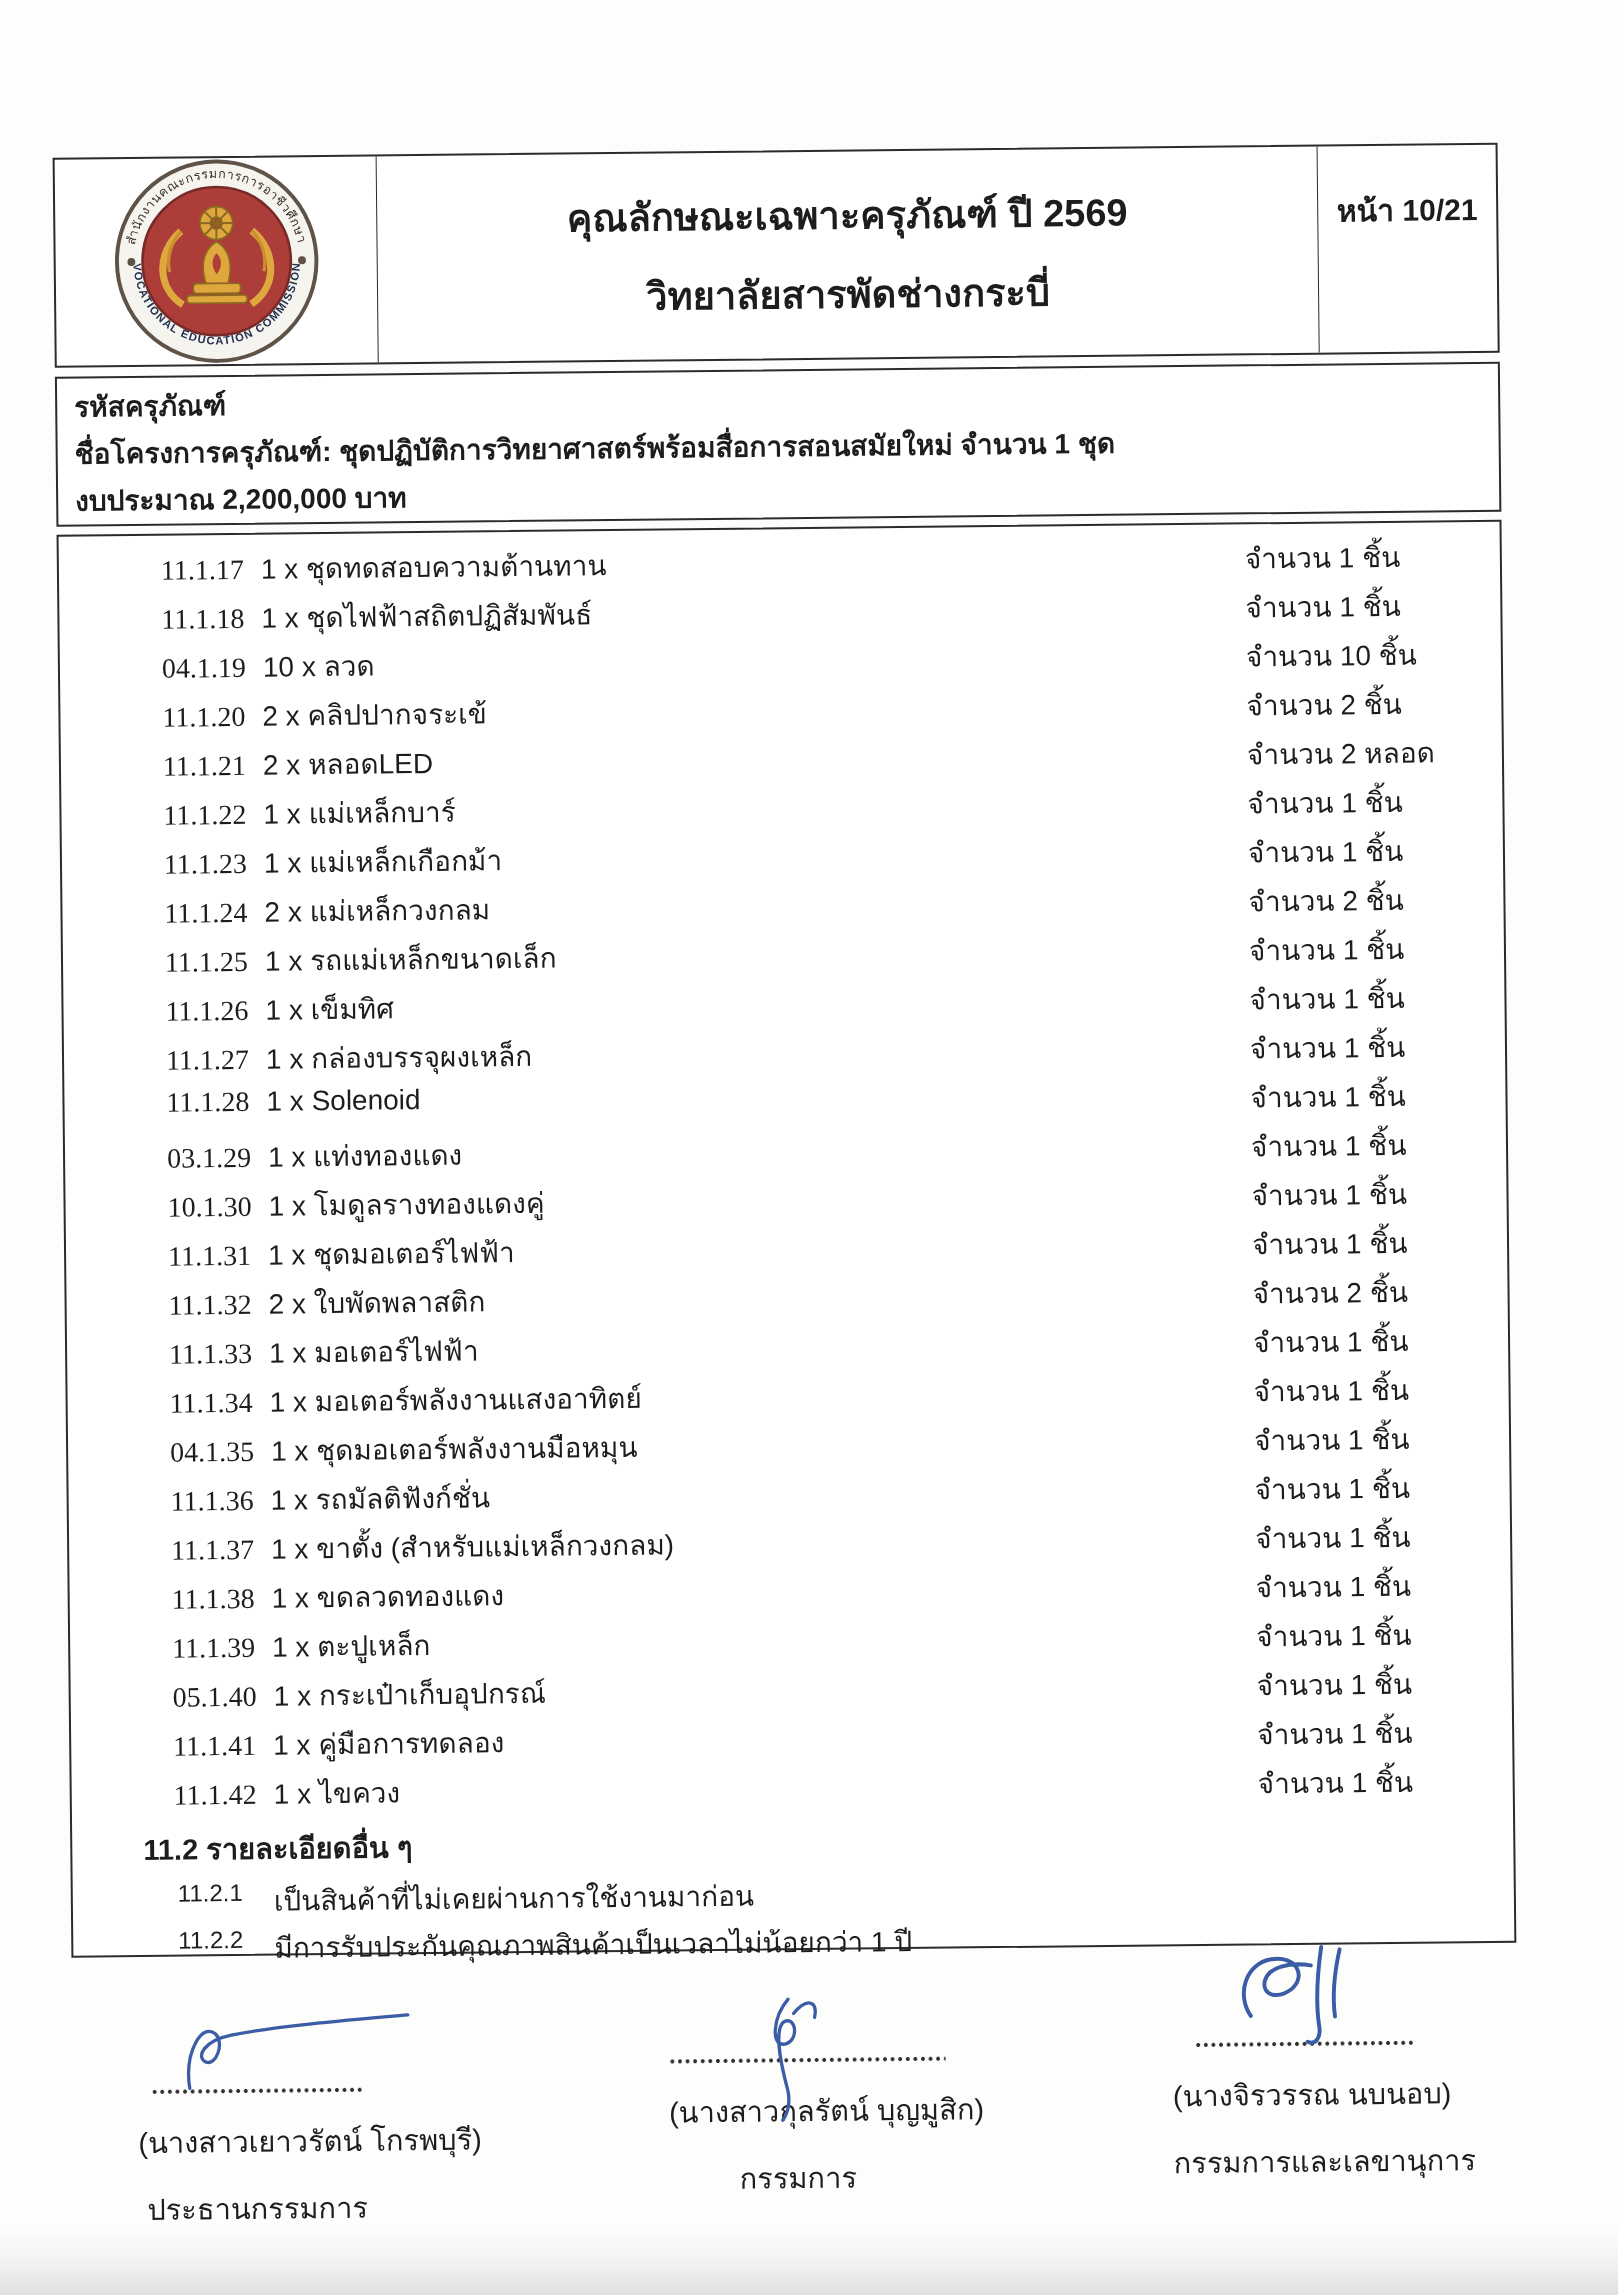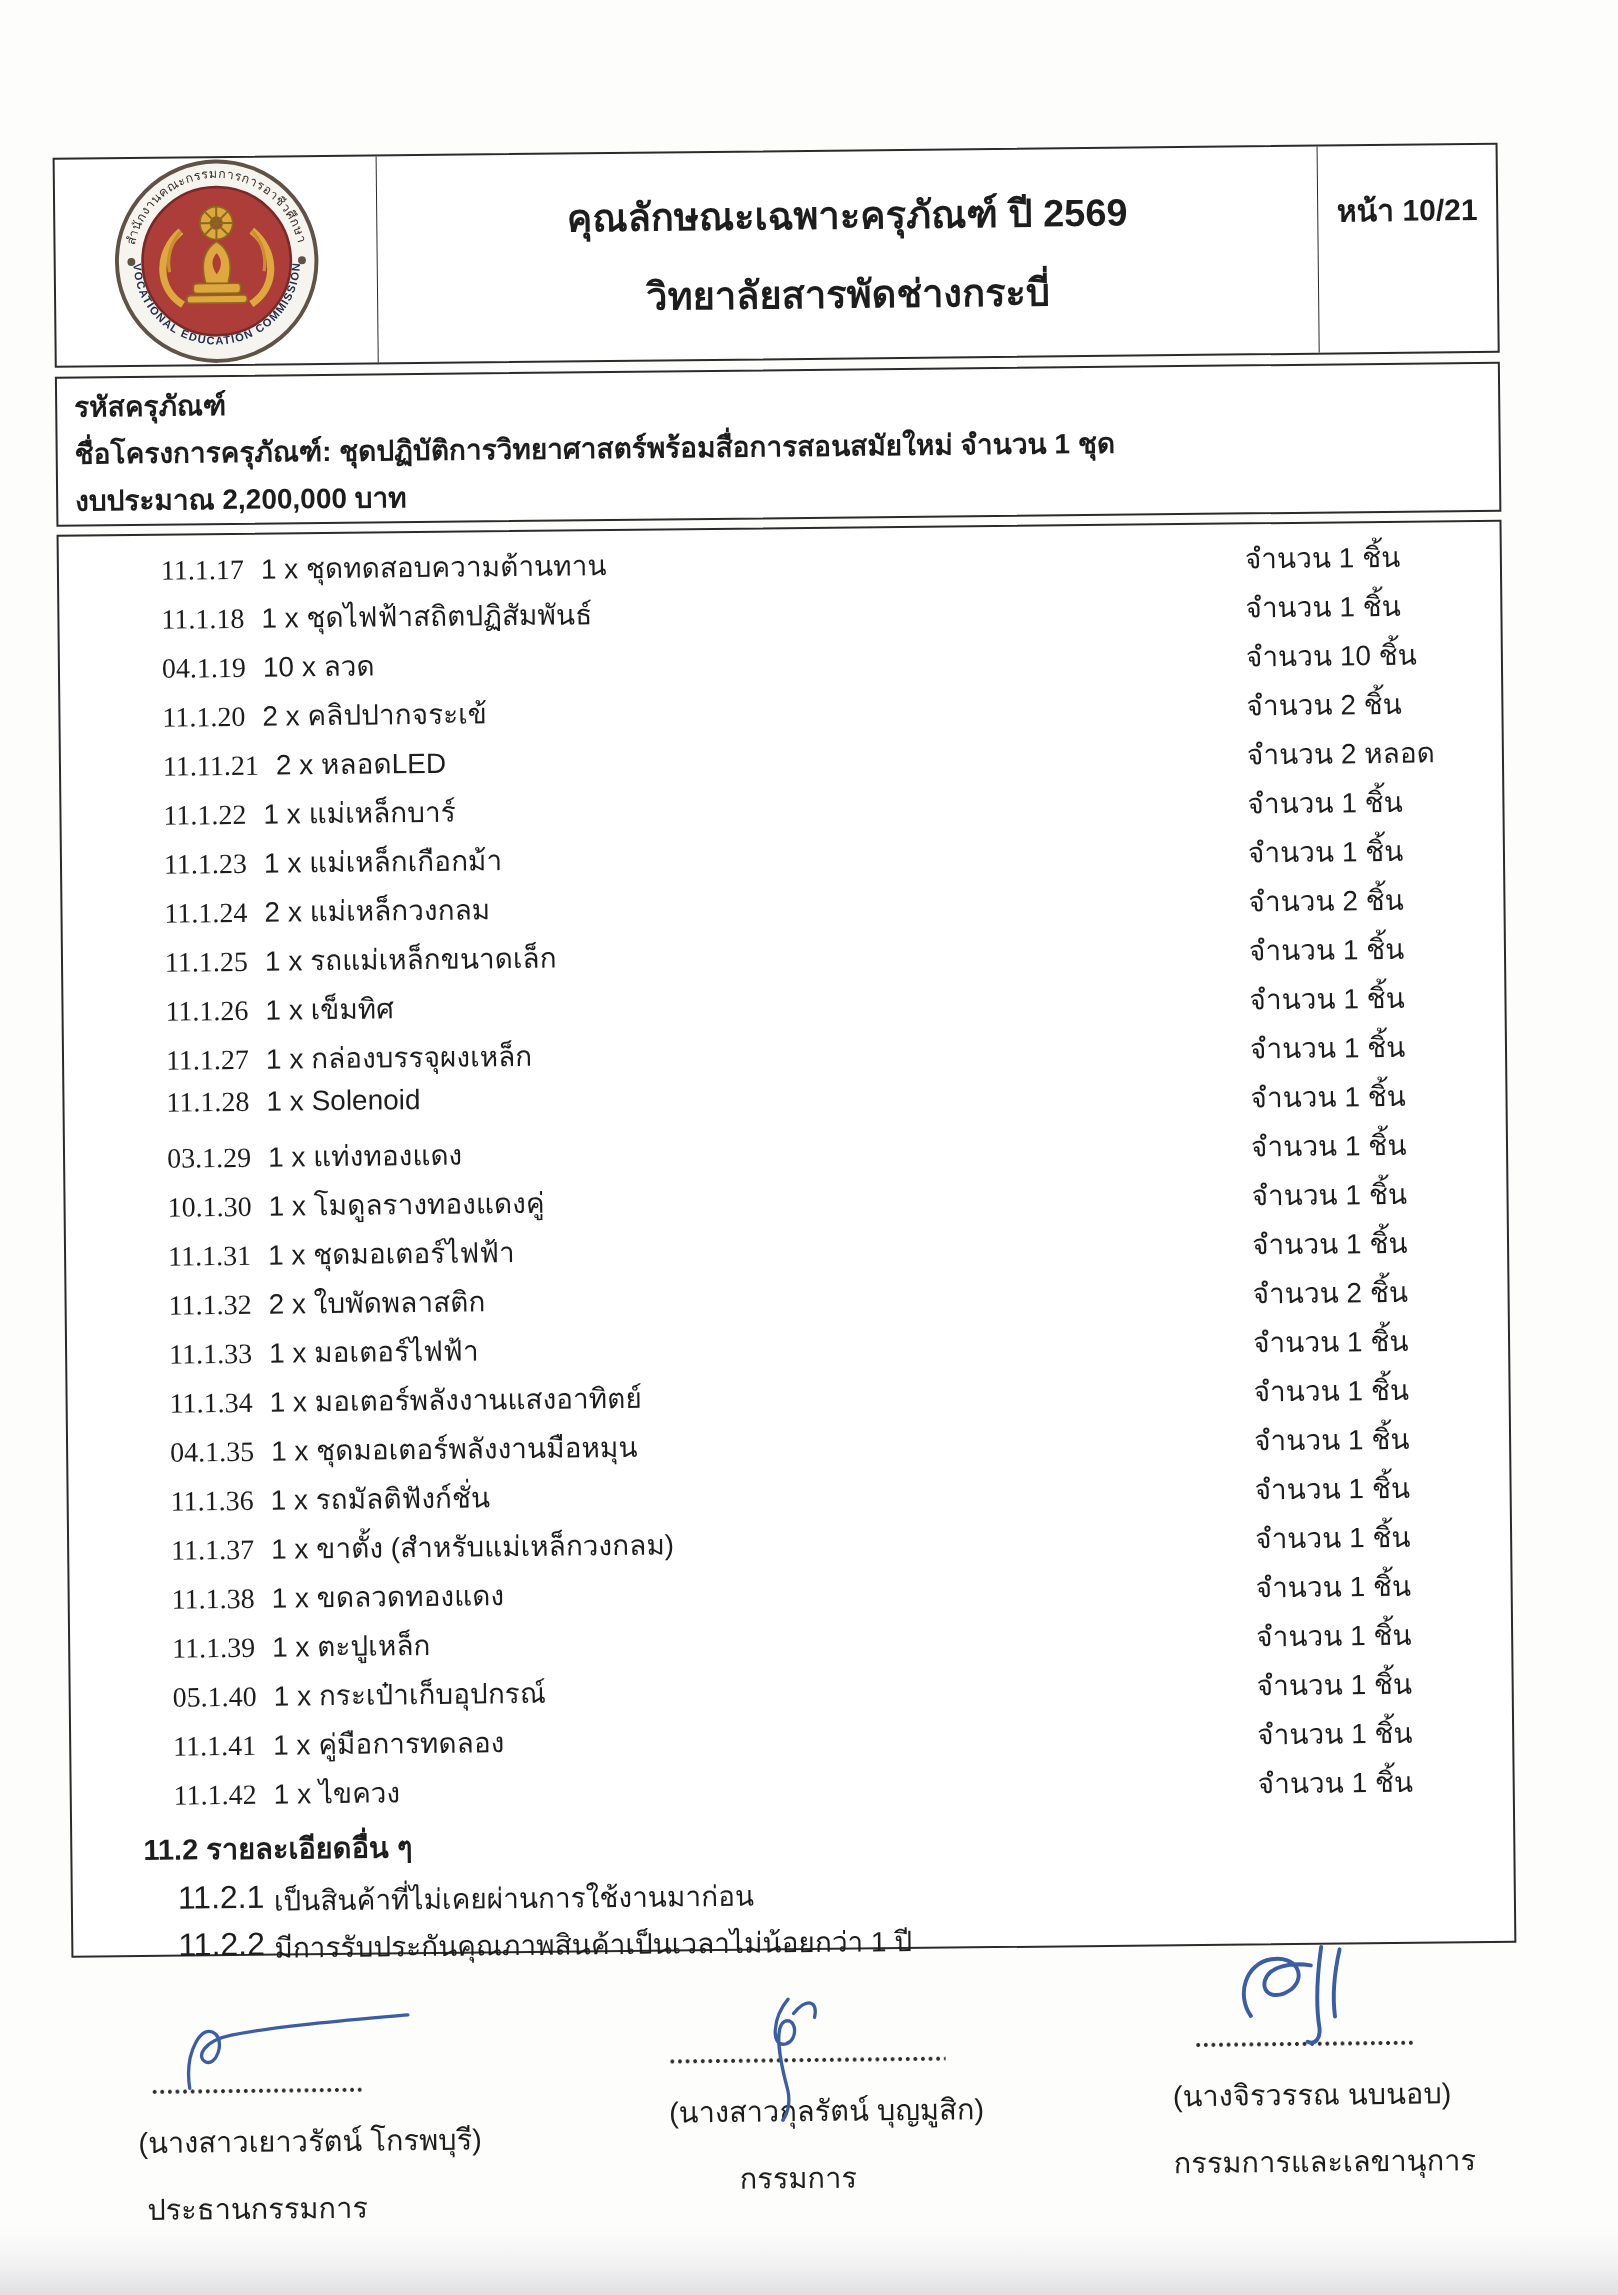--- a/index.html
+++ b/index.html
@@ -46,21 +46,21 @@
   .items { position:absolute; top:12px; left:0; right:0; }
   .item-row { position:relative; height:49px; }
   .item-left { position:absolute; left:102px; top:0; font-size:28px; white-space:nowrap; }
   .item-no { display:inline-block;font-family:Liberation Serif, serif; }
   .item-desc { display:inline-block; margin-left:9.2px; }
   .item-qty { position:absolute; left:1186px; top:0; font-size:28px; white-space:nowrap; }
 
   .other-heading { position:absolute; left:71px; top:1291px; font-size:29px; font-weight:bold; white-space:nowrap; }
   .other-rows { position:absolute; left:0; top:1344px; right:0; }
   .other-row { position:relative; height:47px; }
-  .other-no { position:absolute; left:105px; font-size:32px; }
+  .other-no { position:absolute; left:105px; font-size:24px; }
   .other-text { position:absolute; left:201px; font-size:28px; white-space:nowrap; }
 
   
   .sig-col { position:absolute; text-align:center; }
   .sig-col-1 { left:128px;  top:2082px; width:237px; }
   .sig-col-2 { left:659px; top:2057px; width:257px; }
   .sig-col-3 { left:1163px; top:2046px; width:264px; }
   .dots {
     height:6px; margin:0 auto;
     background-image:radial-gradient(circle, #2f2f2f 1.7px, transparent 2.2px);
@@ -172,21 +172,21 @@
         <div class="item-row">
           <span class="item-left">
             <span class="item-no">11.1.20</span>
             <span class="item-desc">2 x คลิปปากจระเข้</span>
           </span>
           <span class="item-qty">จำนวน 2 ชิ้น</span>
         </div>
 
         <div class="item-row">
           <span class="item-left">
-            <span class="item-no">11.11.21</span>
+            <span class="item-no">11.1.21</span>
             <span class="item-desc">2 x หลอดLED</span>
           </span>
           <span class="item-qty">จำนวน 2 หลอด</span>
         </div>
 
         <div class="item-row">
           <span class="item-left">
             <span class="item-no">11.1.22</span>
             <span class="item-desc">1 x แม่เหล็กบาร์</span>
           </span>

